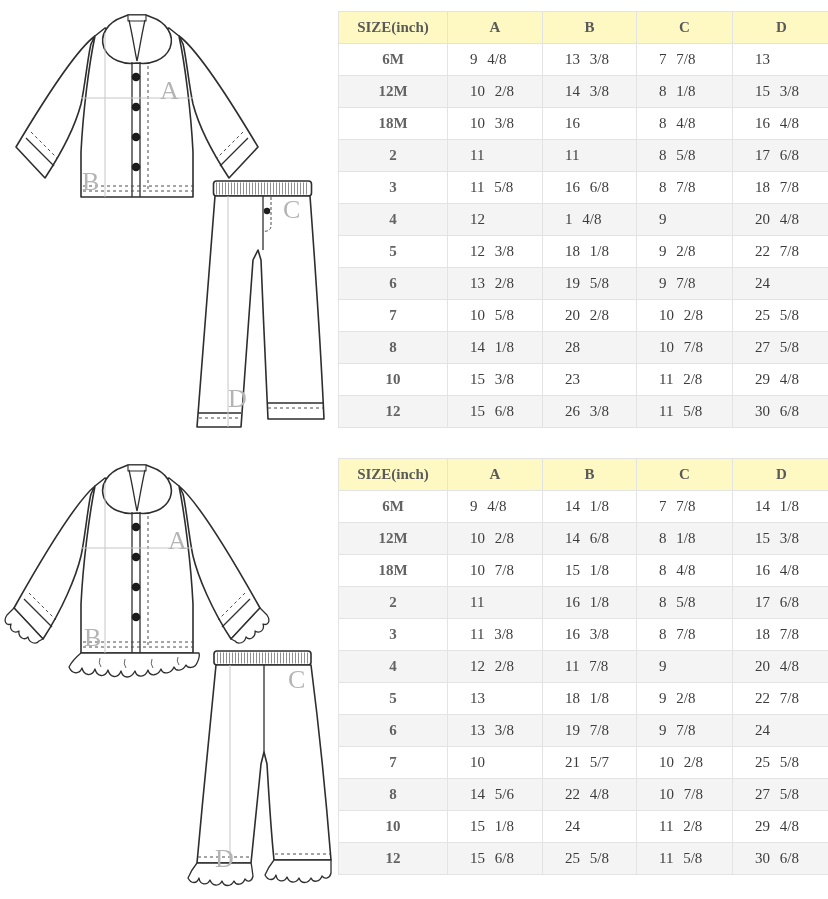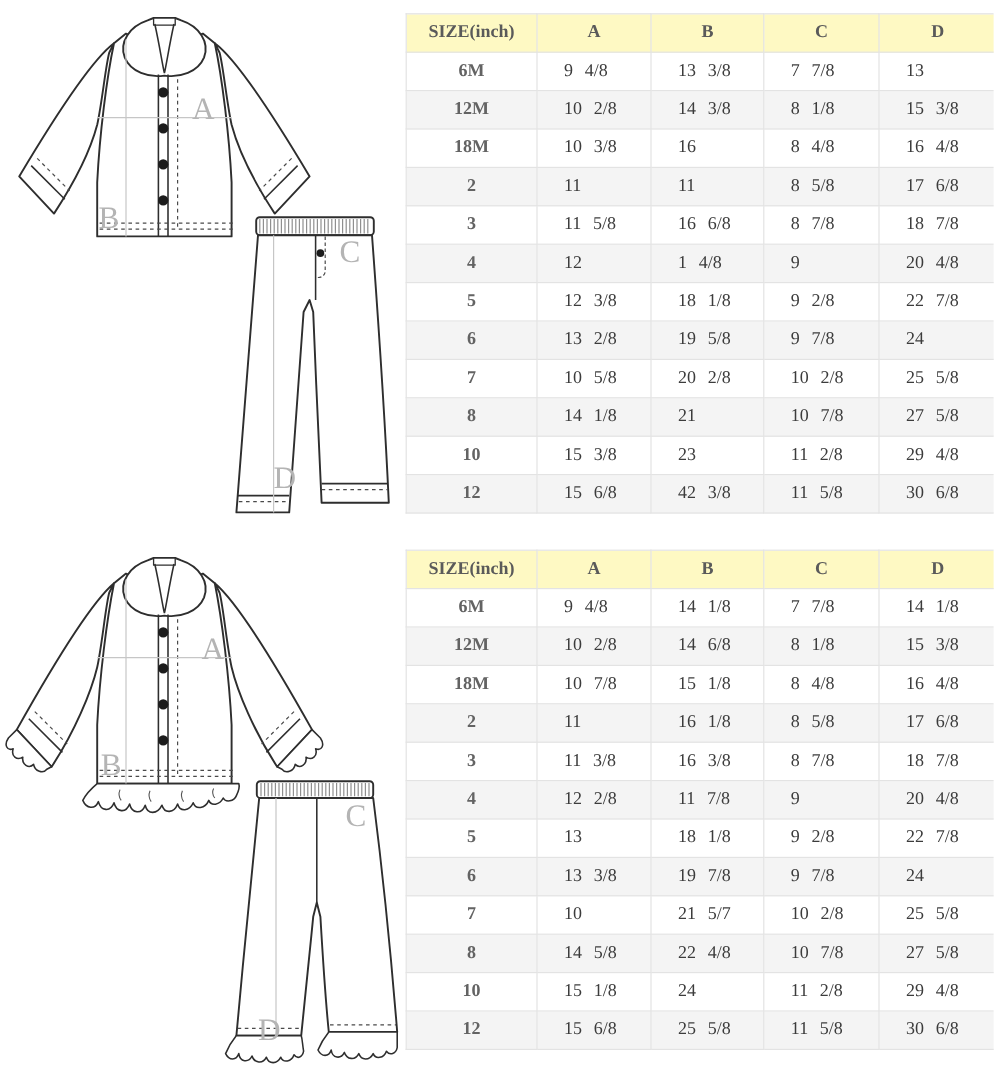--- a/index.html
+++ b/index.html
@@ -224,35 +224,35 @@
       <tr>
         <th>7</th>
         <td>10 5/8</td>
         <td>20 2/8</td>
         <td>10 2/8</td>
         <td>25 5/8</td>
       </tr>
       <tr>
         <th>8</th>
         <td>14 1/8</td>
-        <td>21</td>
+        <td>28</td>
         <td>10 7/8</td>
         <td>27 5/8</td>
       </tr>
       <tr>
         <th>10</th>
         <td>15 3/8</td>
         <td>23</td>
         <td>11 2/8</td>
         <td>29 4/8</td>
       </tr>
       <tr>
         <th>12</th>
         <td>15 6/8</td>
-        <td>42 3/8</td>
+        <td>26 3/8</td>
         <td>11 5/8</td>
         <td>30 6/8</td>
       </tr>
     </tbody>
   </table>
 <table class="size-table" id="table2">
     <colgroup>
       <col style="width: 109px;">
       <col style="width: 95px;">
       <col style="width: 94px;">
@@ -327,21 +327,21 @@
       </tr>
       <tr>
         <th>7</th>
         <td>10</td>
         <td>21 5/7</td>
         <td>10 2/8</td>
         <td>25 5/8</td>
       </tr>
       <tr>
         <th>8</th>
-        <td>14 5/8</td>
+        <td>14 5/6</td>
         <td>22 4/8</td>
         <td>10 7/8</td>
         <td>27 5/8</td>
       </tr>
       <tr>
         <th>10</th>
         <td>15 1/8</td>
         <td>24</td>
         <td>11 2/8</td>
         <td>29 4/8</td>

